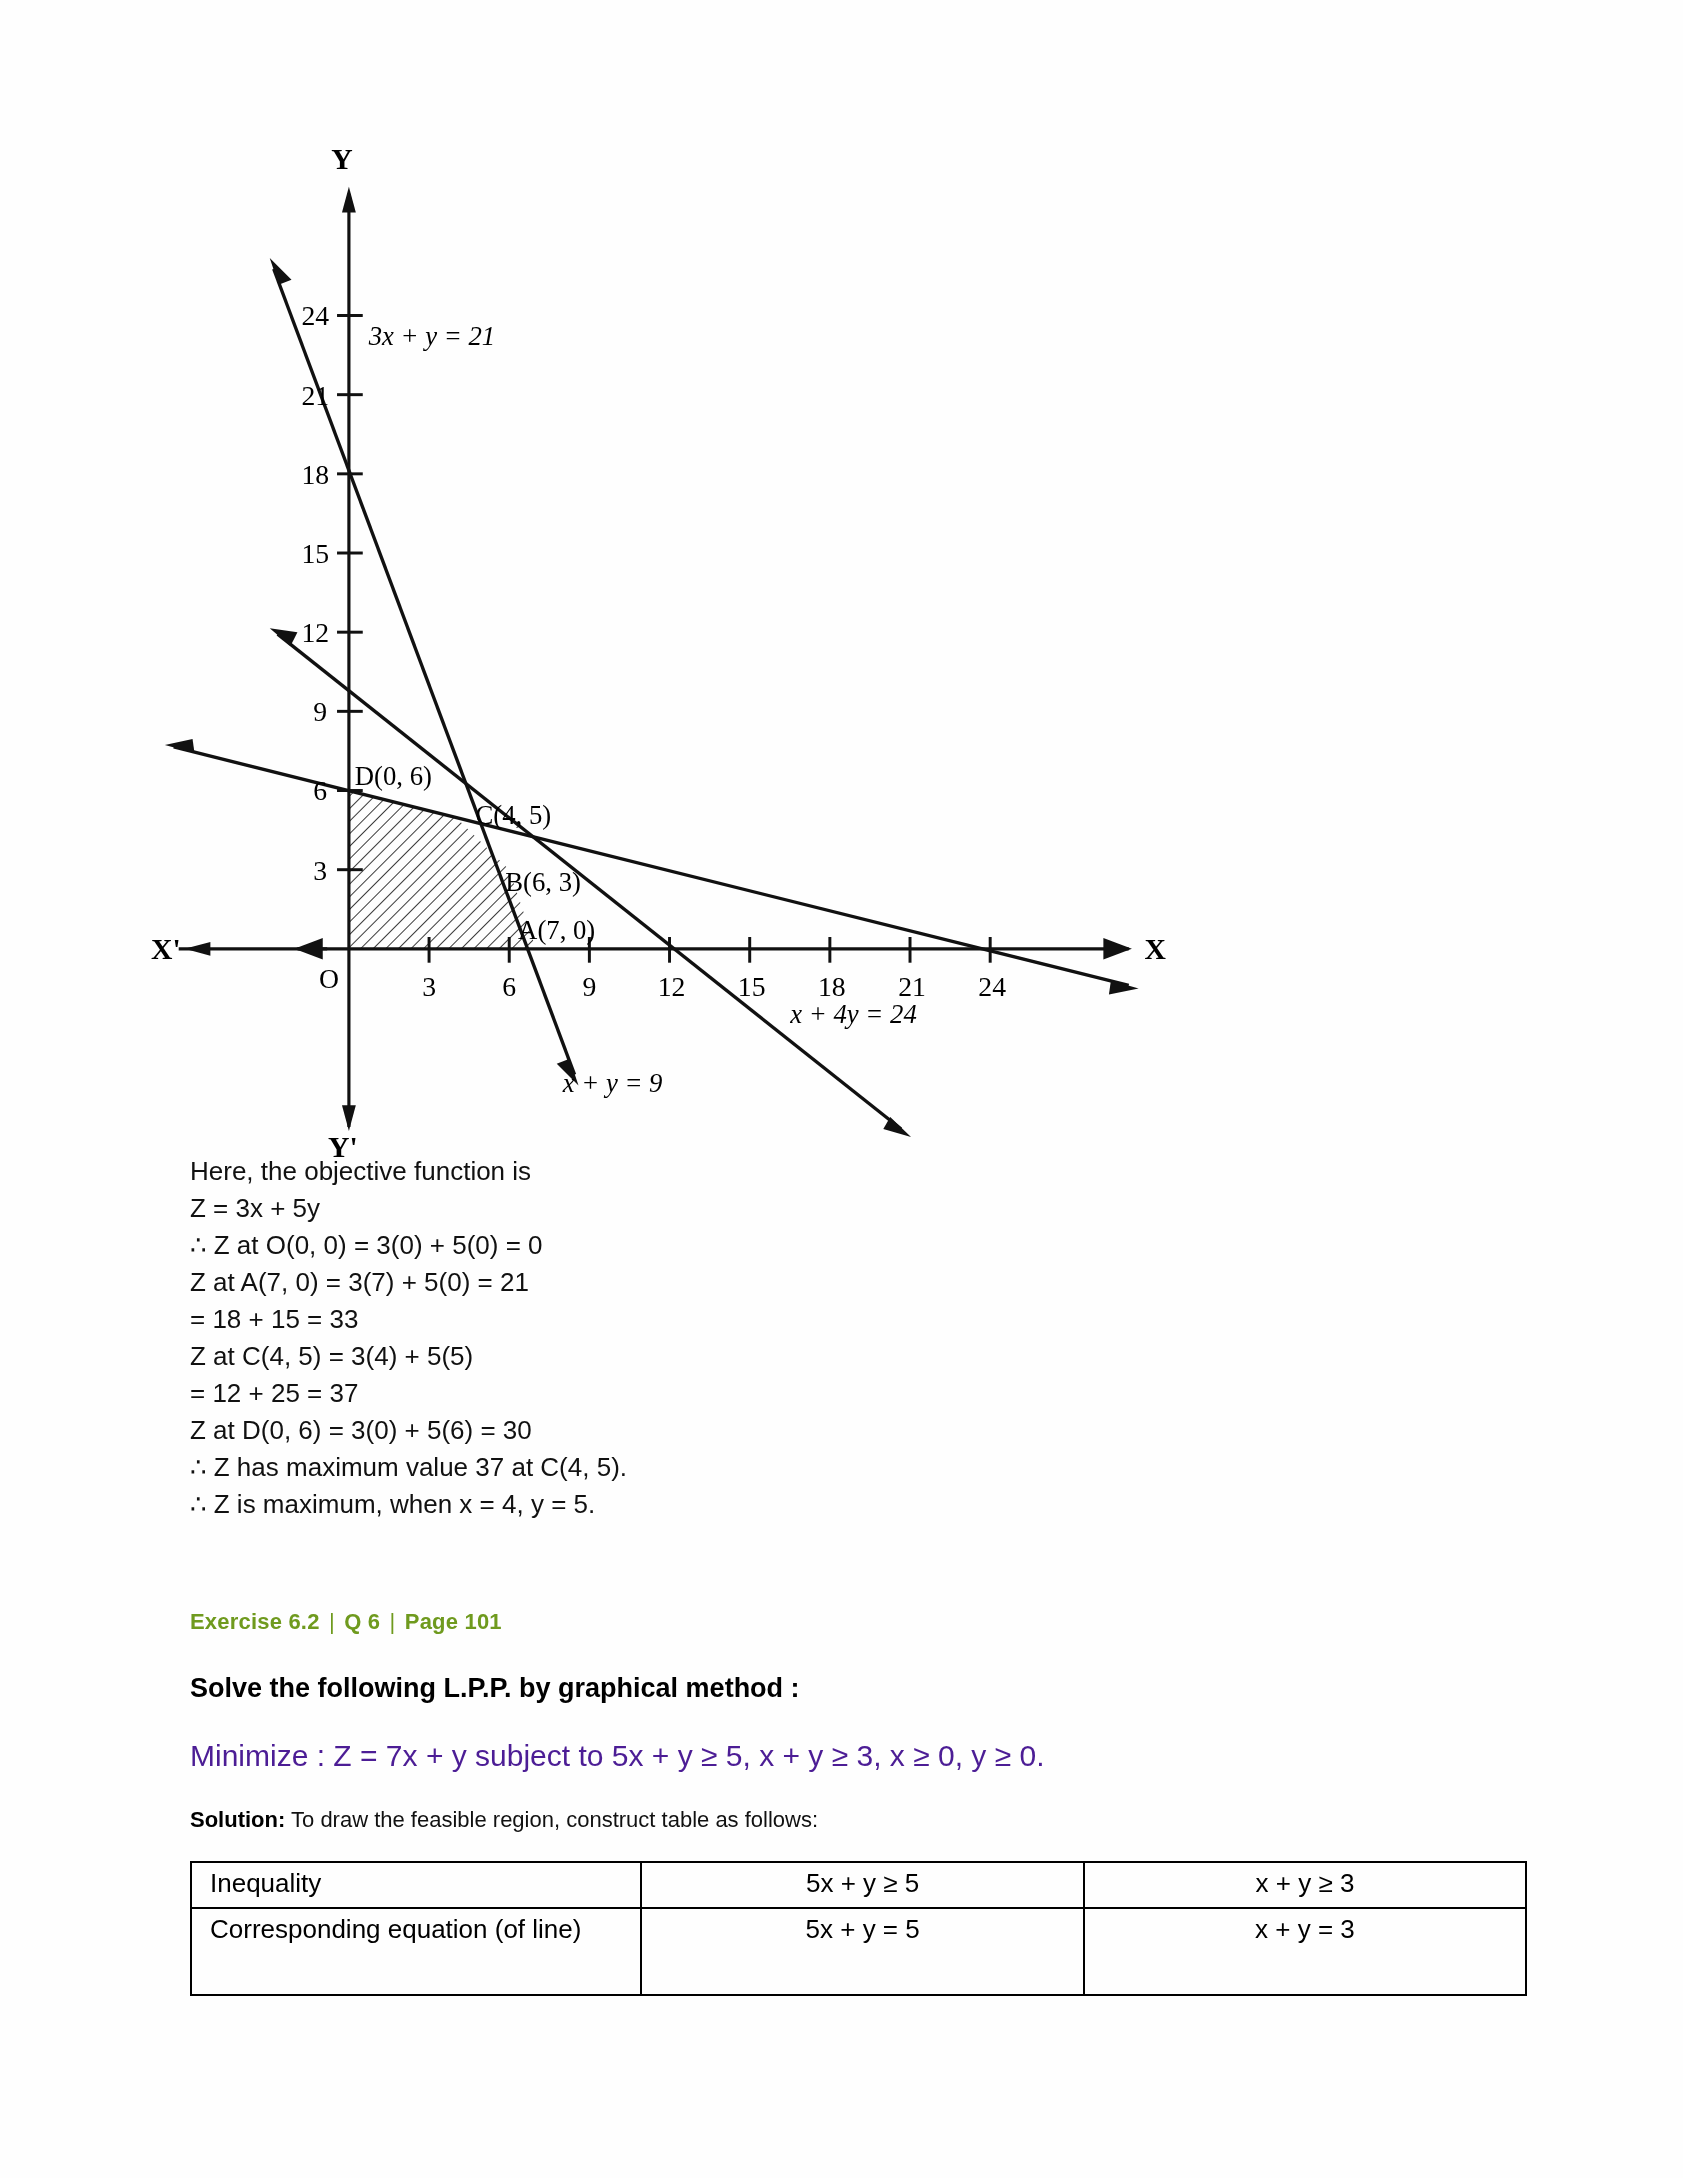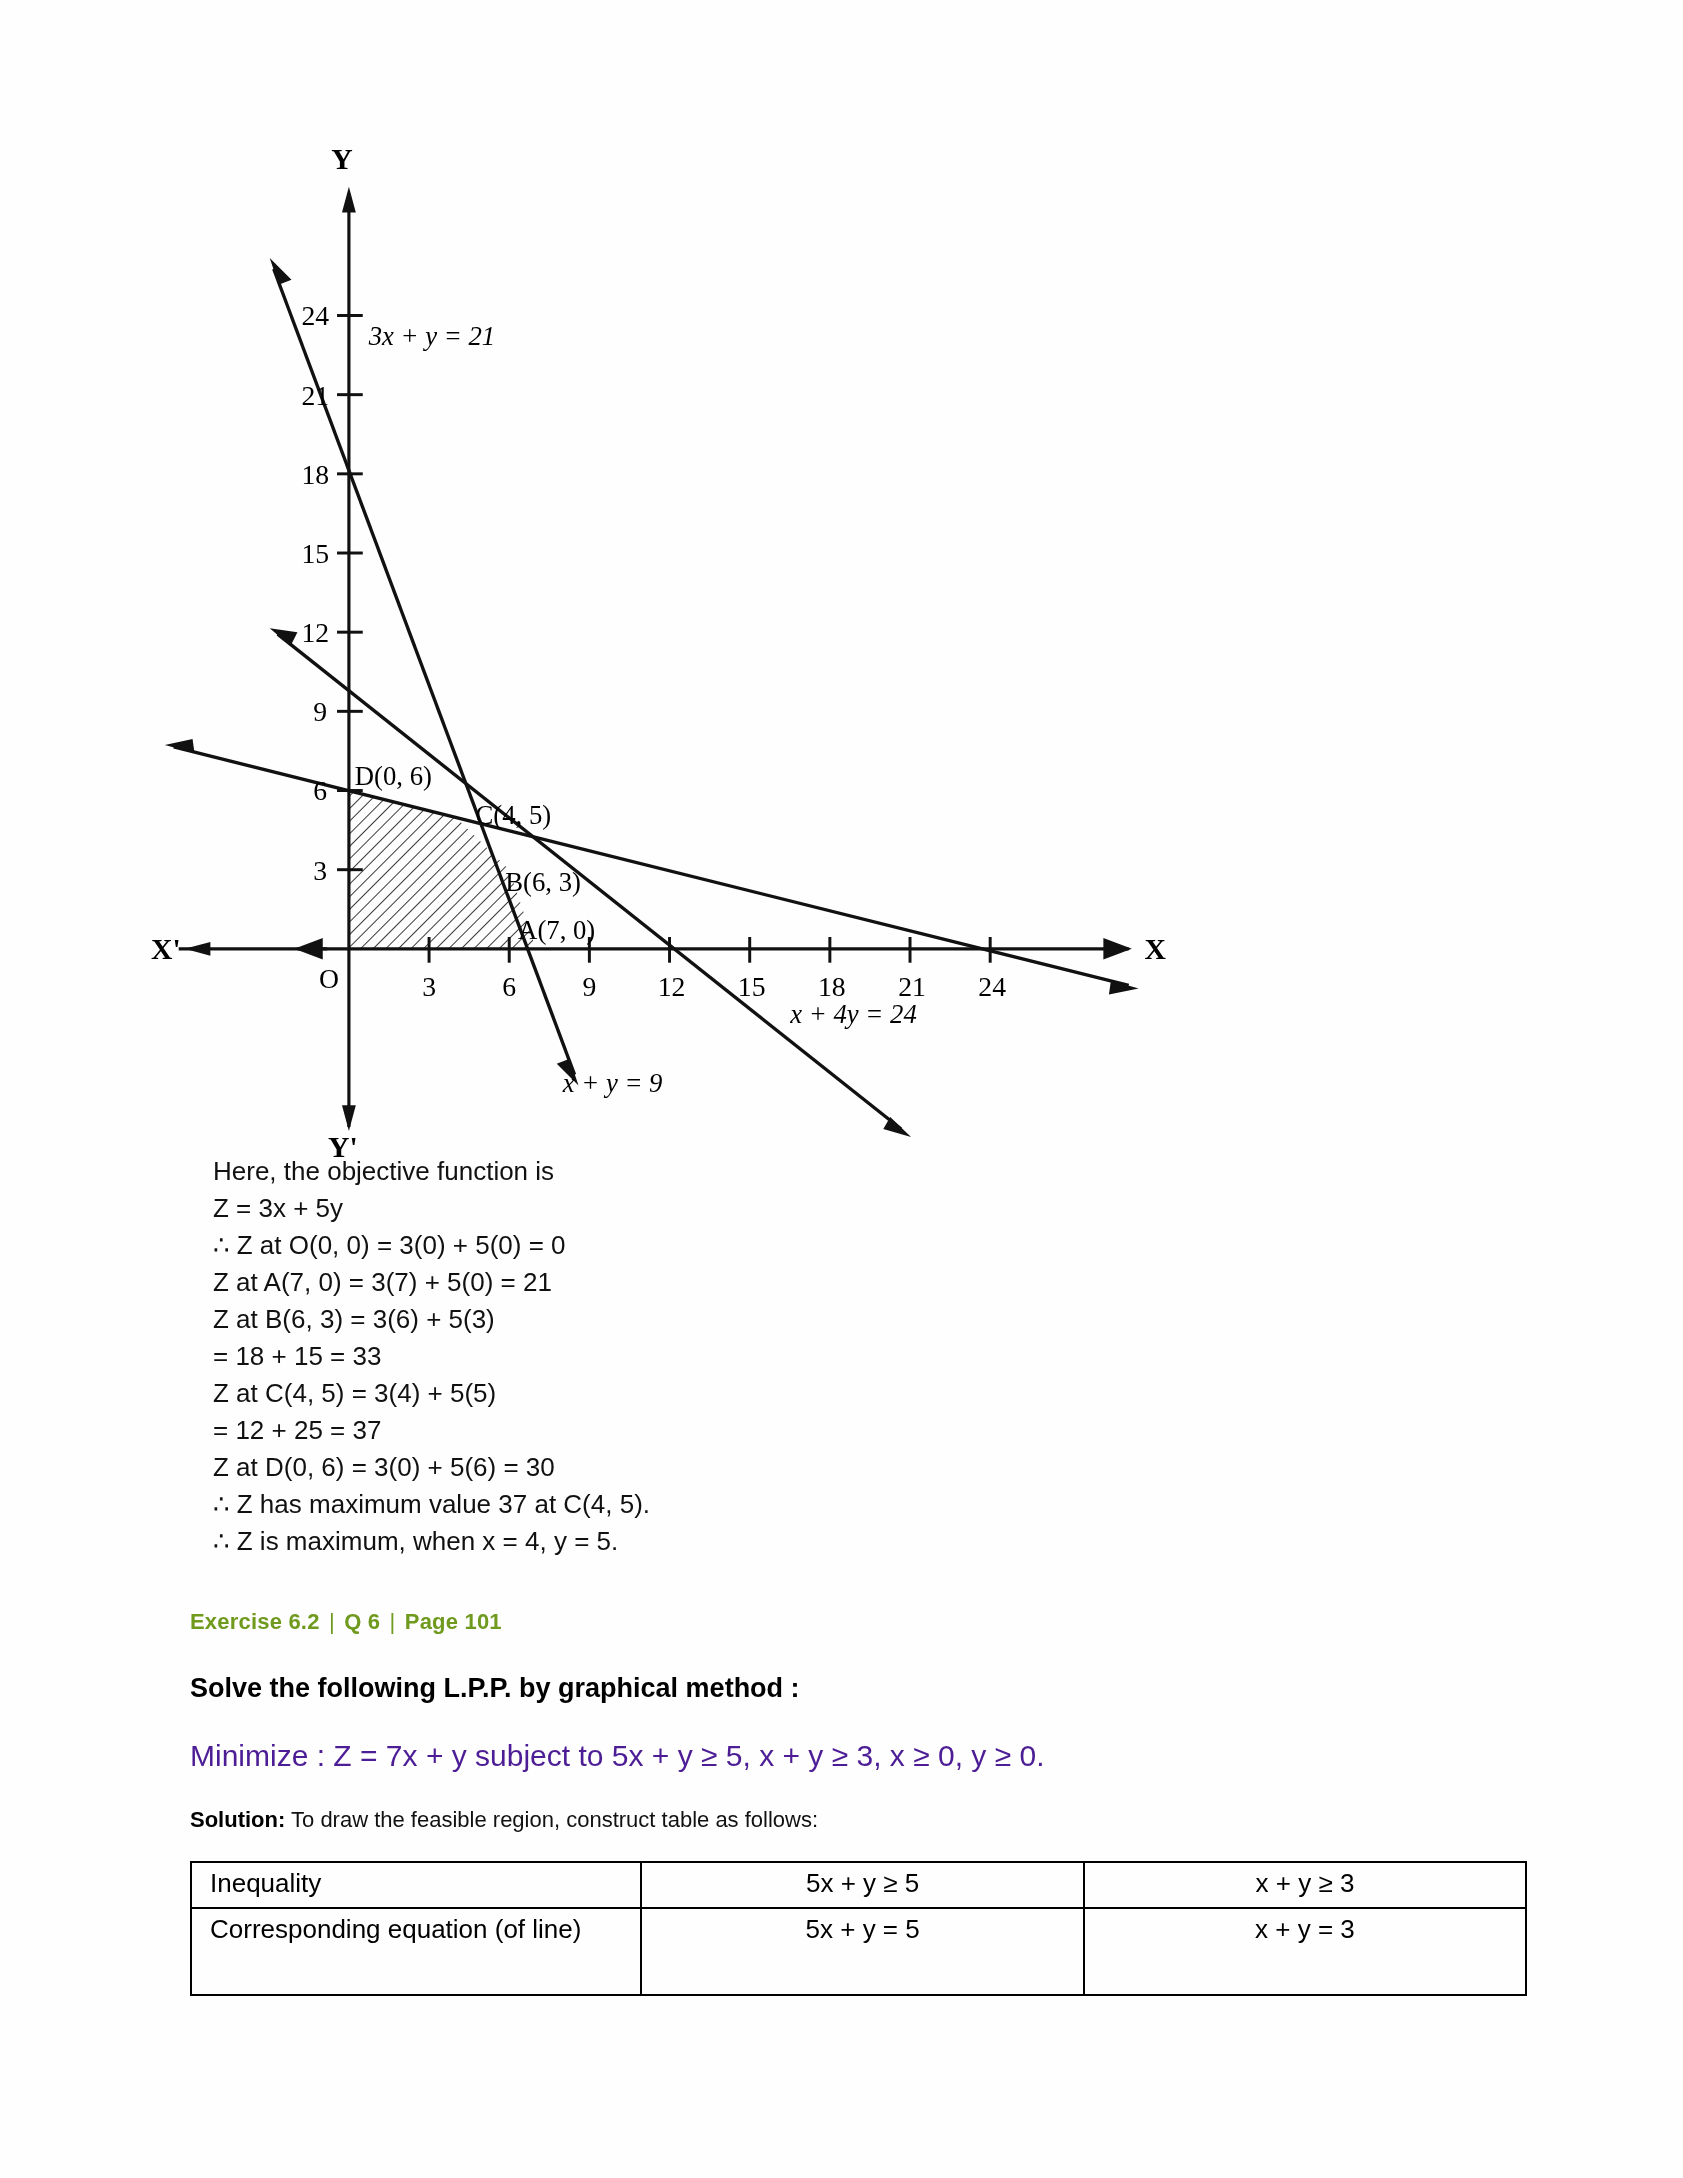--- a/index.html
+++ b/index.html
@@ -38,21 +38,21 @@
   
   .solution-lines {
     position: absolute;
     left: 190px;
     top: 1153px;
     width: 1188px;
     font-size: 26px;
     line-height: 37px;
     color: #111;
   }
-  .solution-lines div { white-space: pre; margin-left: 23px; }
+  .solution-lines div { white-space: pre; }
 
   .exercise-head {
     position: absolute;
     left: 190px;
     top: 1609px;
     font-size: 22px;
     font-weight: 700;
     color: #6f9a1e;
     letter-spacing: 0.2px;
   }
@@ -201,21 +201,20 @@
       <text class="eq-label" x="648" y="893">x + 4y = 24</text>
       <text class="eq-label" x="418" y="963">x + y = 9</text>
     </svg>
   </div>
 
   <div class="solution-lines">
     <div>Here, the objective function is</div>
     <div>Z = 3x + 5y</div>
     <div>∴ Z at O(0, 0) = 3(0) + 5(0) = 0</div>
     <div>Z at A(7, 0) = 3(7) + 5(0) = 21</div>
-    <div>Z at B(6, 3) = 3(6) + 5(3)</div>
     <div>= 18 + 15 = 33</div>
     <div>Z at C(4, 5) = 3(4) + 5(5)</div>
     <div>= 12 + 25 = 37</div>
     <div>Z at D(0, 6) = 3(0) + 5(6) = 30</div>
     <div>∴ Z has maximum value 37 at C(4, 5).</div>
     <div>∴ Z is maximum, when x = 4, y = 5.</div>
   </div>
 
   <div class="exercise-head">
     <span>Exercise 6.2</span>

